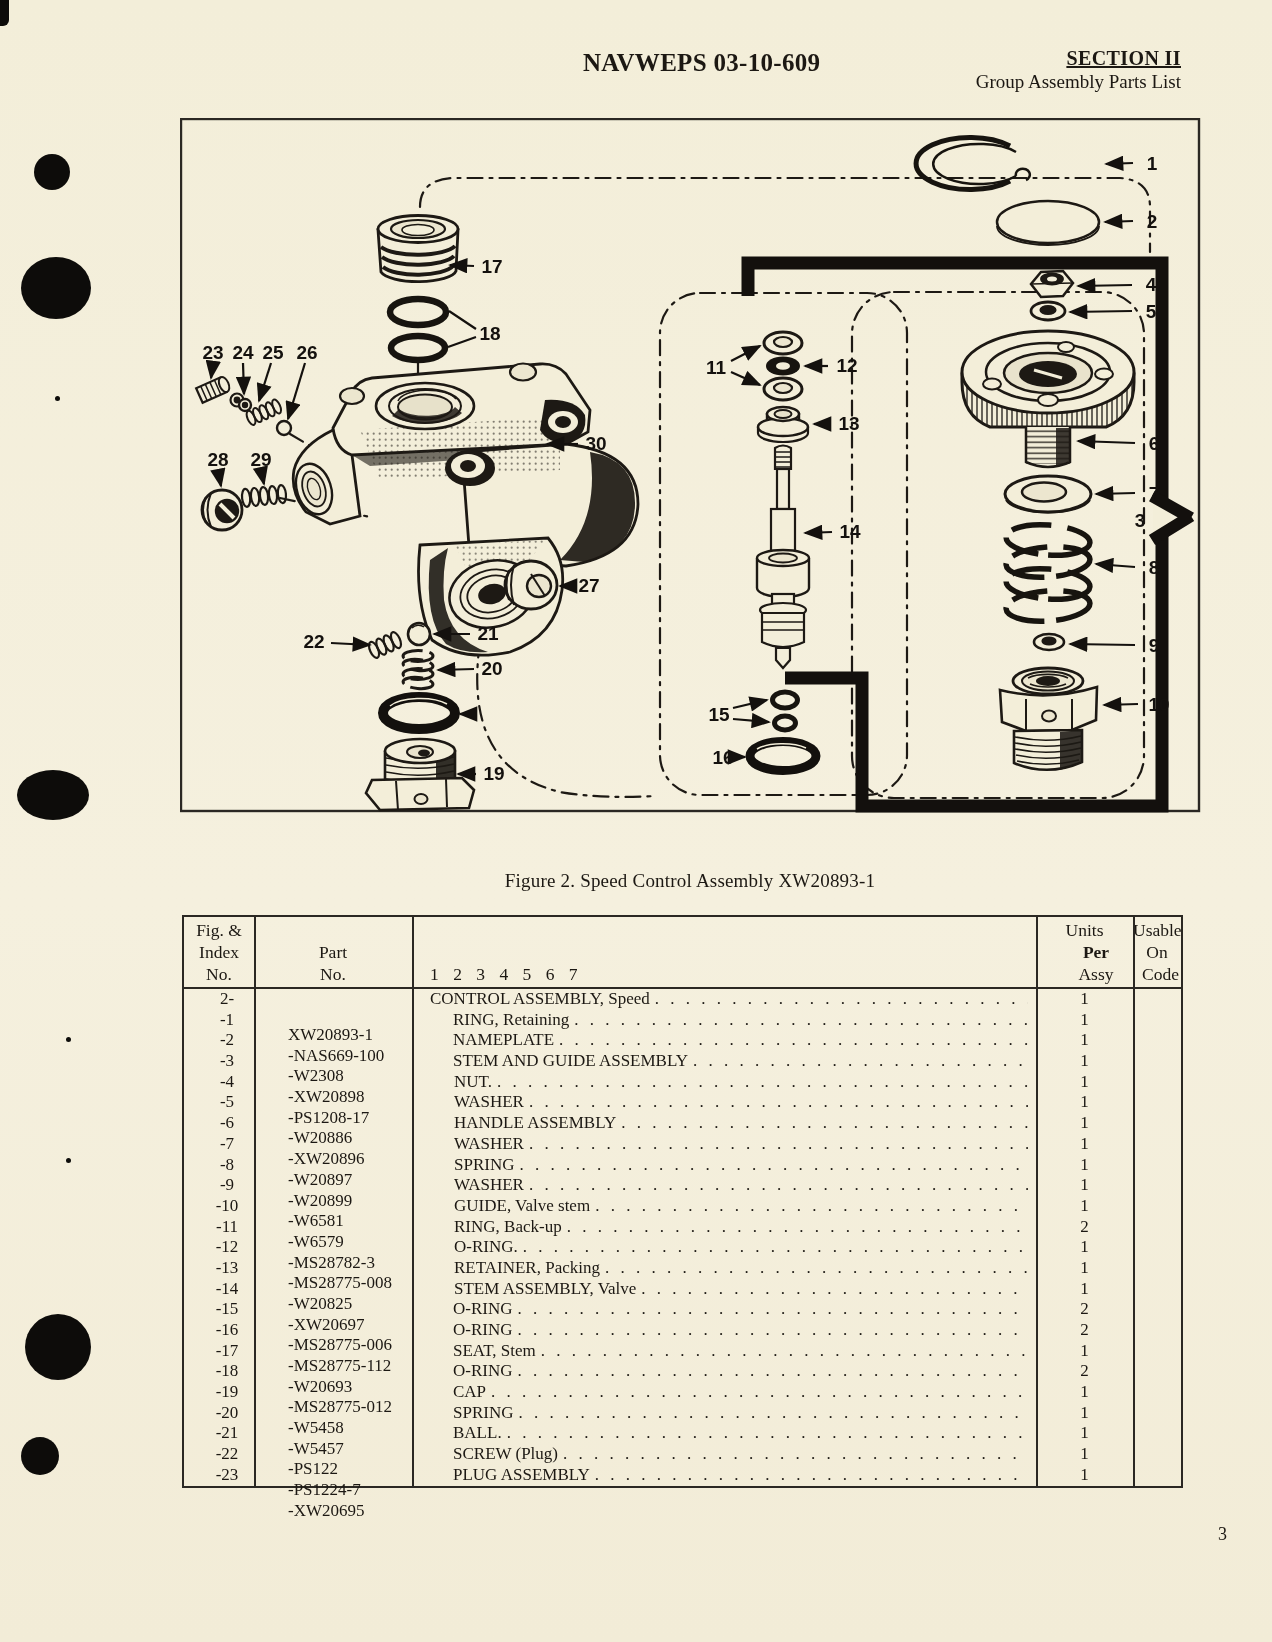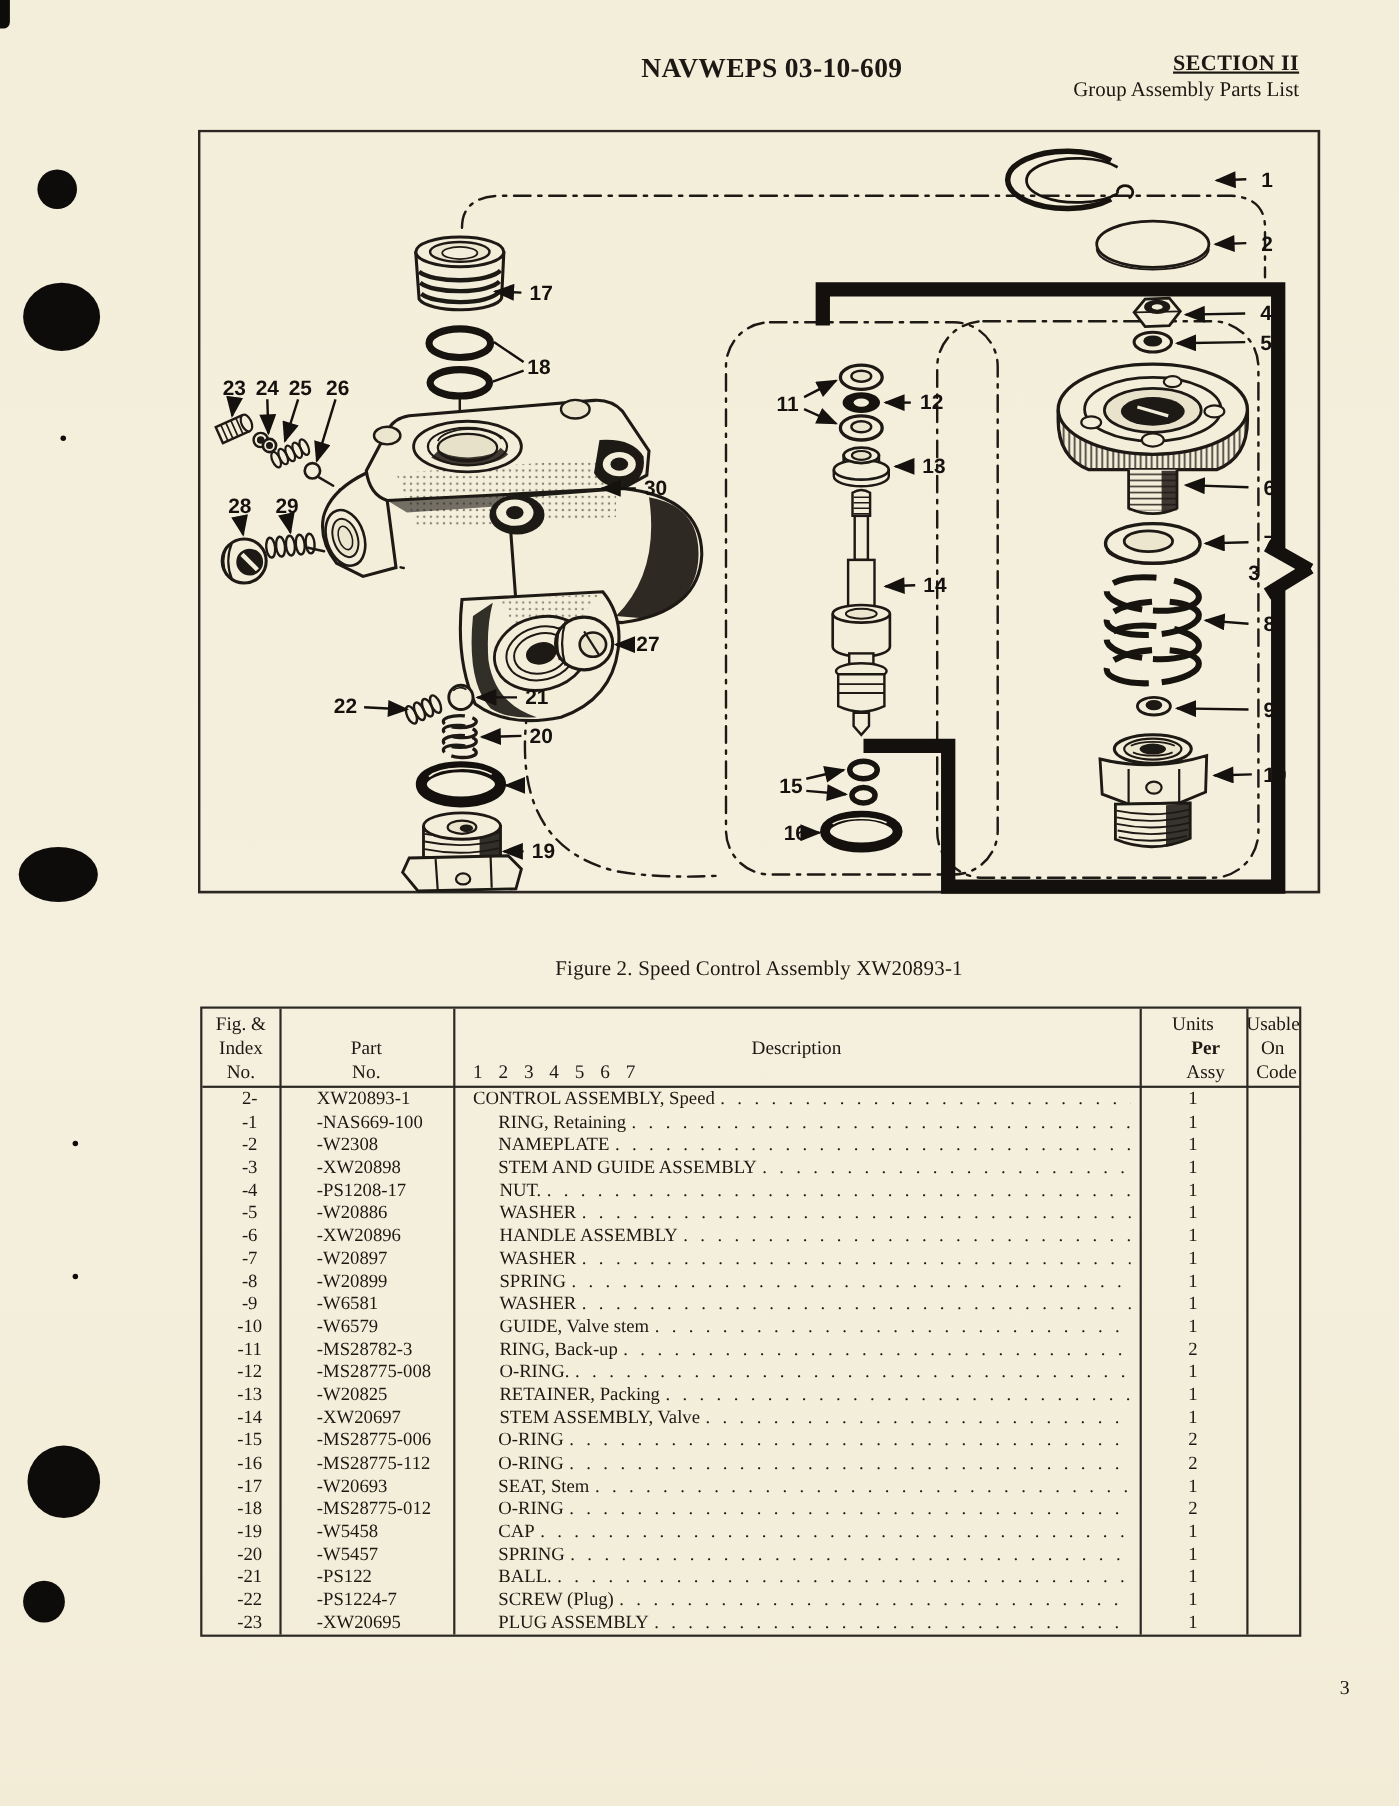--- a/index.html
+++ b/index.html
@@ -19,21 +19,21 @@
   
   .punch{position:absolute;background:#0d0c0a;border-radius:50%;}
   
   #ptable{left:182px;top:915px;width:1001px;border:2.5px solid #2b2823;box-sizing:border-box;background:transparent;}
   #thead{position:relative;height:70px;border-bottom:2px solid #2b2823;font-size:17.5px;}
   #thead .h{position:absolute;white-space:nowrap;}
   .vline{position:absolute;top:0;bottom:0;width:2px;background:#2b2823;}
   #rows{position:relative;font-size:17px;}
   .row{display:grid;grid-template-columns:70px 158px 624px 97px 48px;height:20.7px;line-height:20.7px;white-space:nowrap;}
   .c-fig{text-align:center;padding-left:16px;}
-  .c-part{padding-left:34px;}
+  .c-part{padding-left:34px;margin-top:36px;}
   .c-desc{display:flex;overflow:hidden;}
   .c-desc.i0{padding-left:18px;}
   .c-desc.i1{padding-left:41px;}
   .c-desc.i2{padding-left:42px;}
   .dots{flex:1;overflow:hidden;white-space:nowrap;margin-left:5px;margin-right:8px;word-spacing:7px;color:#1d1914;}
   .c-units{text-align:center;}
   .c-usable{text-align:center;}
   .pageno{left:1218px;top:1524px;font-size:18px;}
   
   svg text.callout{font-family:"Liberation Sans",sans-serif;font-weight:700;font-size:19px;fill:#14110e;text-anchor:middle;}
@@ -395,21 +395,20 @@
 
 <div class="abs caption">Figure 2.  Speed Control Assembly XW20893-1</div>
 
 <div id="ptable" class="abs">
   <div id="thead">
     <span class="h" style="left:0;width:70px;text-align:center;top:3px;">Fig. &amp;</span>
     <span class="h" style="left:0;width:70px;text-align:center;top:25px;">Index</span>
     <span class="h" style="left:0;width:70px;text-align:center;top:47px;">No.</span>
     <span class="h" style="left:70px;width:158px;text-align:center;top:25px;">Part</span>
     <span class="h" style="left:70px;width:158px;text-align:center;top:47px;">No.</span>
-    <span class="h" style="left:228px;width:624px;text-align:center;top:25px;">Description</span>
     <span class="h nums" style="left:246px;top:47px;">1 2 3 4 5 6 7</span>
     <span class="h" style="left:852px;width:97px;text-align:center;top:3px;">Units</span>
     <span class="h" style="left:852px;width:120px;text-align:center;top:25px;font-weight:bold;">Per</span>
     <span class="h" style="left:852px;width:120px;text-align:center;top:47px;">Assy</span>
     <span class="h" style="left:949px;width:48px;text-align:center;top:3px;">Usable</span>
     <span class="h" style="left:949px;width:48px;text-align:center;top:25px;">On</span>
     <span class="h" style="left:949px;width:46px;text-align:right;top:47px;">Code</span>
   </div>
   <div id="rows">
       <div class="row">

